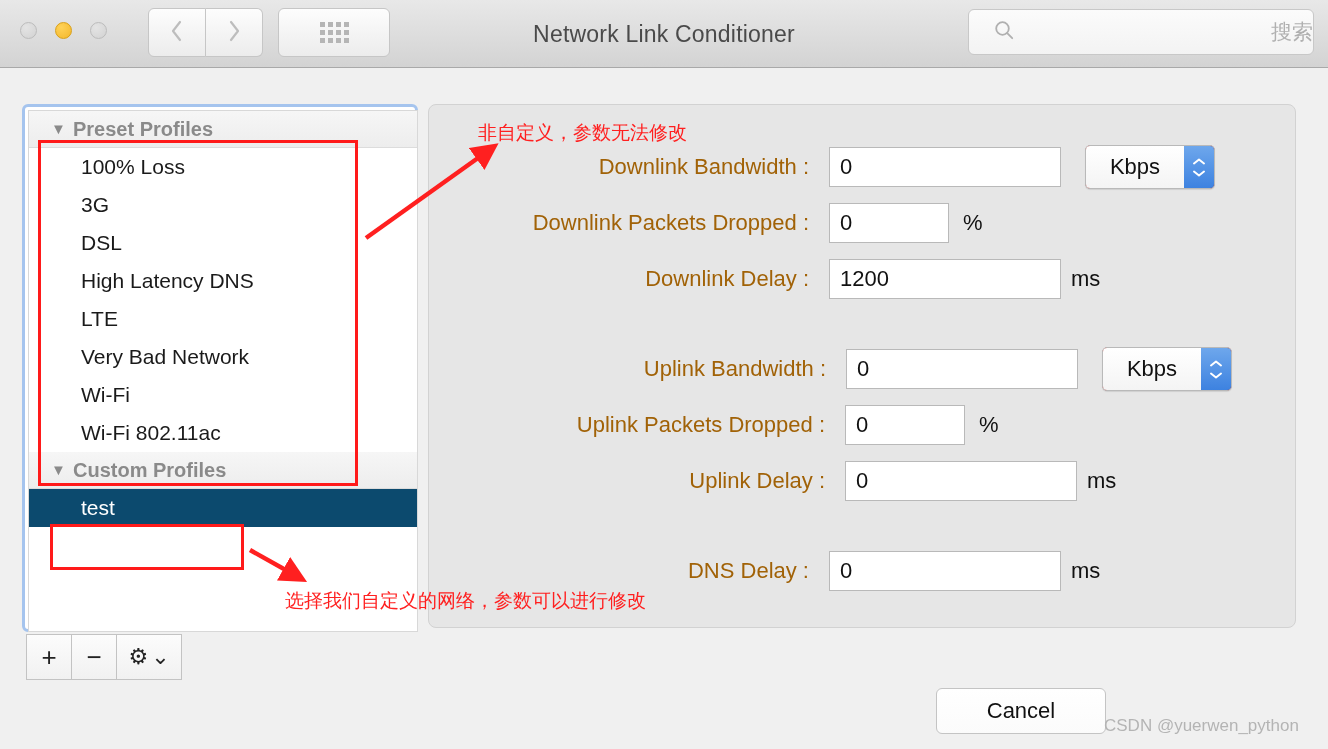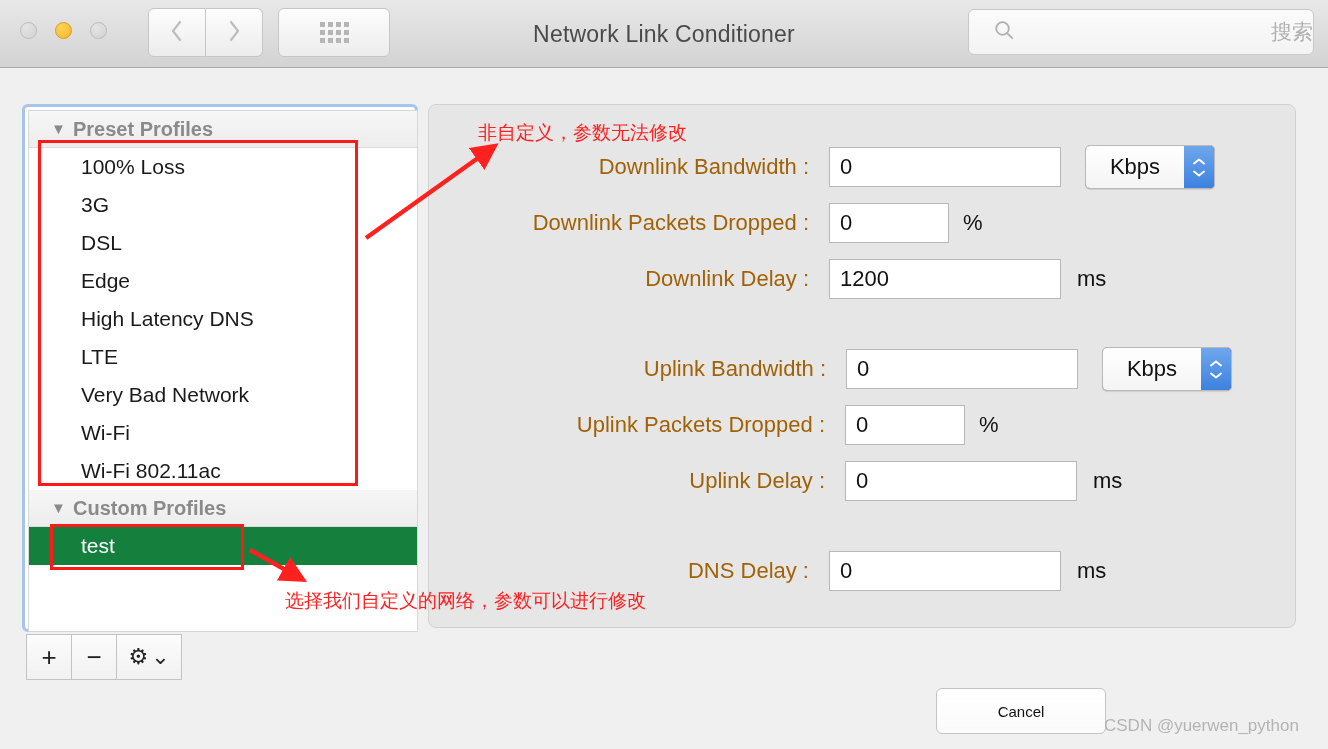--- a/index.html
+++ b/index.html
@@ -99,21 +99,21 @@
   .group-header .tri {
     position: absolute; left: 22px; top: 0; line-height: 36px;
     font-size: 15px; color: #8a8a8a;
   }
   .group-header .ghlabel { margin-left: 22px; }
   .row {
     height: 38px; line-height: 38px;
     font-size: 21px; color: #1a1a1a;
     padding-left: 52px;
   }
-  .row.selected { background: #15803d; color: #ffffff; }
+  .row.selected { background: #0c4a6e; color: #ffffff; }
 
   
   .listtoolbar {
     position: absolute; left: 26px; top: 634px;
     display: flex;
   }
   .tbtn {
     height: 44px; min-width: 44px;
     background: linear-gradient(to bottom, #fcfcfc, #f1f1f1);
     border: 1px solid #c3c3c3; border-left: none;
@@ -142,21 +142,21 @@
   }
   .ftext {
     height: 40px; box-sizing: border-box;
     background: #ffffff; border: 1px solid #b9b9b9;
     font-size: 22px; color: #111;
     display: flex; align-items: center;
     padding-left: 10px;
   }
   .ftext.wide   { width: 232px; }
   .ftext.narrow { width: 120px; }
-  .unit { font-size: 22px; color: #111; margin-left: 16px; }
+  .unit { font-size: 22px; color: #111; margin-left: 10px; }
   .unit.pct { margin-left: 14px; }
 
   .popup {
     margin-left: 24px;
     width: 128px; height: 42px;
     display: flex; align-items: stretch;
     border: 1px solid #b9b9b9; border-radius: 5px;
     background: #b91c1c; overflow: hidden;
     box-shadow: 0 1px 1px rgba(0,0,0,.10);
   }
@@ -171,21 +171,21 @@
     display: flex; flex-direction: column;
     align-items: center; justify-content: center; gap: 3px;
   }
   .popup .stepper svg { display: block; }
   .st { stroke: #ffffff; stroke-width: 2; fill: none; stroke-linecap: round; stroke-linejoin: round; }
 
   
   .btn {
     position: absolute; height: 44px; border-radius: 6px;
     display: flex; align-items: center; justify-content: center;
-    font-size: 15px;
+    font-size: 22px;
   }
   .btn.cancel {
     left: 936px; top: 688px; width: 168px;
     background: linear-gradient(to bottom, #ffffff, #fbfbfb);
     border: 1px solid #c4c4c4; color: #111;
   }
   .btn.ok {
     left: 1128px; top: 688px; width: 168px;
     background: linear-gradient(to bottom, #6da6ec, #3d81e0);
     border: 1px solid #3570c4; color: #ffffff;
@@ -267,21 +267,20 @@
     <div class="list-inner">
 
       <div class="group-header">
         <span class="tri">▼</span>
         <span class="ghlabel">Preset Profiles</span>
       </div>
 
       <div class="row">100% Loss</div>
       <div class="row">3G</div>
       <div class="row">DSL</div>
-      <div class="row">Edge</div>
       <div class="row">High Latency DNS</div>
       <div class="row">LTE</div>
       <div class="row">Very Bad Network</div>
       <div class="row">Wi-Fi</div>
       <div class="row">Wi-Fi 802.11ac</div>
 
       <div class="group-header">
         <span class="tri">▼</span>
         <span class="ghlabel">Custom Profiles</span>
       </div>

